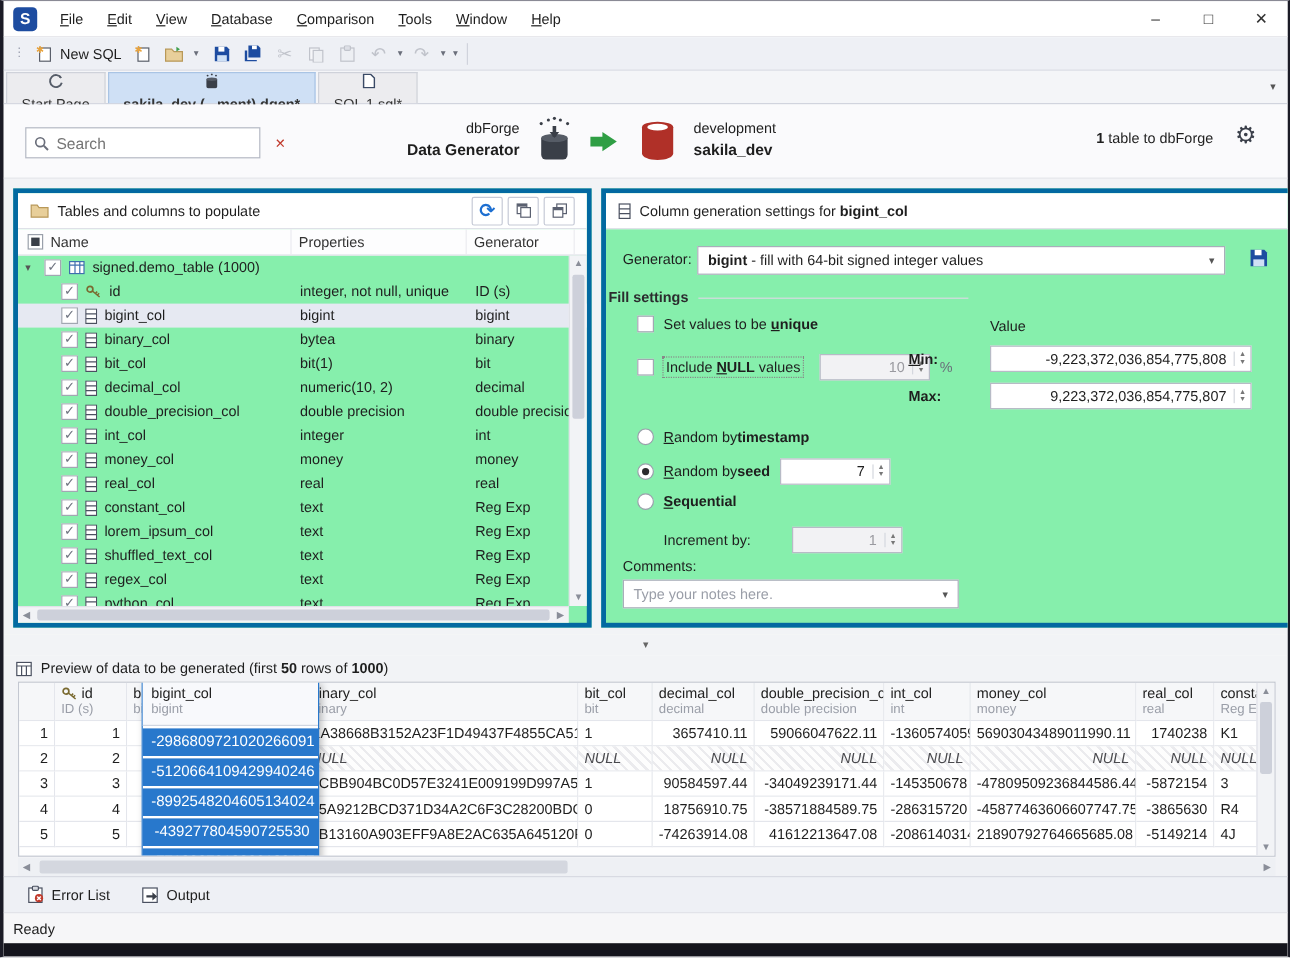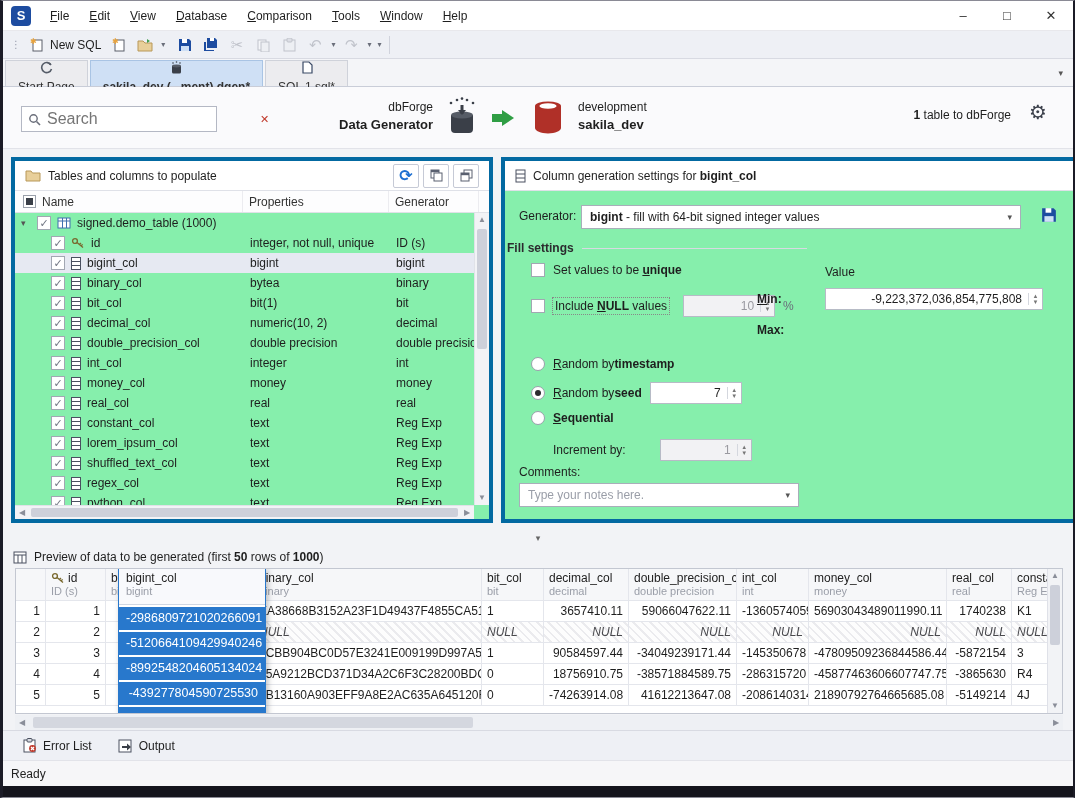--- a/index.html
+++ b/index.html
@@ -29,21 +29,21 @@
   
   .tabstrip { position:absolute; top:58px; left:0; right:0; height:28px; background:#f4f5f8; display:flex; align-items:flex-end; padding-left:2px; border-bottom:1px solid #c9cdd8; }
   .tab { height:26px; display:flex; align-items:center; gap:6px; padding:0 12px; background:#ececef; border:1px solid #cfd2da; border-bottom:none; margin-right:2px; color:#333;flex-direction:column; }
   .tab.active { background:#cfe0f5; border-color:#a9c4e4; font-weight:bold; }
   .tabclose { width:14px; height:14px; border-radius:50%; background:#9aa0ab; color:#fff; font-size:9px; display:flex; align-items:center; justify-content:center; }
   .tablist-dd { margin-left:auto; margin-right:10px; align-self:center; color:#555; font-size:9px; }
 
   
   .headerband { position:absolute; top:86px; left:0; right:0; height:62px; background:#fafafc; border-bottom:1px solid #e2e3e9; }
   .searchbox { position:absolute; left:18px; top:19px; width:196px; height:26px; background:#fff; border:1px solid #b4b8c4; display:flex; align-items:center; padding:0 6px; gap:6px; }
-  .searchbox input { border:none; outline:none; flex:1; font-size:16px; color:#333; font-family:inherit; background:transparent; }
+  .searchbox input { border:none; outline:none; flex:1; font-size:13px; color:#333; font-family:inherit; background:transparent; }
   .search-x { color:#c0392b; font-weight:bold; font-size:11px; }
   .brand { position:absolute; right:640px; top:12px; text-align:right; line-height:17px; }
   .brand .l2 { font-weight:bold; font-size:13px; }
   .hb-icon { position:absolute; top:10px; }
   .envtext { position:absolute; left:575px; top:12px; line-height:17px; }
   .envtext .l2 { font-weight:bold; font-size:13px; }
   .tablecount { position:absolute; right:62px; top:21px; }
   .tablecount b { font-weight:bold; }
   .gear { position:absolute; right:26px; top:13px; font-size:20px; color:#3a3f4a; }
 
@@ -646,20 +646,24 @@
         <span style="color:#6a6e7a;">%</span>
       </div>
 
       <div class="sp-abs" style="left:320px; top:104px;">Value</div>
       <div class="sp-abs" style="left:252px; top:131px; font-weight:bold;"><span class="acc">Min:</span></div>
       <div class="sp-abs spin" style="left:320px; top:127px; width:218px;">
         <span class="val">-9,223,372,036,854,775,808</span>
         <span class="btns">▲<br>▼</span>
       </div>
       <div class="sp-abs" style="left:252px; top:162px; font-weight:bold;">Max:</div>
+      <div class="sp-abs spin" style="left:320px; top:158px; width:218px;">
+        <span class="val">9,223,372,036,854,775,807</span>
+        <span class="btns">▲<br>▼</span>
+      </div>
 
 
       <div class="sp-abs chkrow" style="left:26px; top:196px;">
         <span class="radio"></span>
         <span><span class="acc">Random by </span><b>timestamp</b></span>
       </div>
       <div class="sp-abs chkrow" style="left:26px; top:221px;">
         <span class="radio on"></span>
         <span><span class="acc">Random by </span><b>seed</b></span>
         <span class="spin" style="width:92px;">

